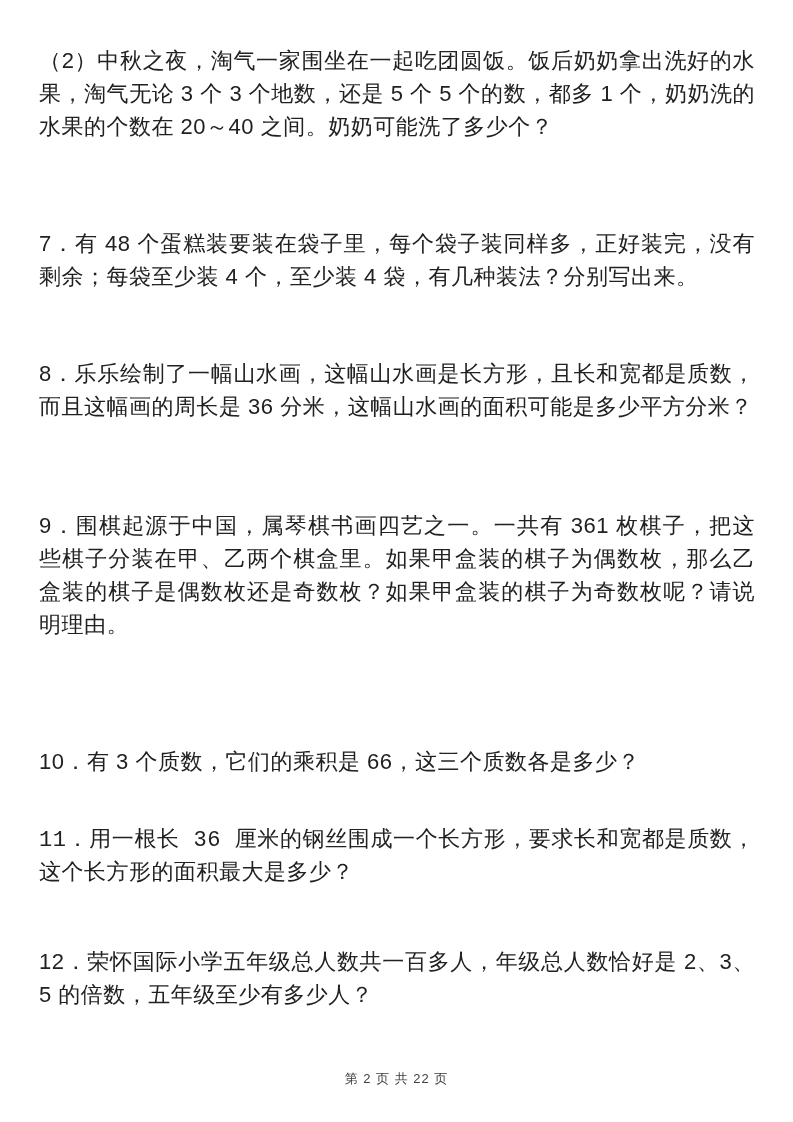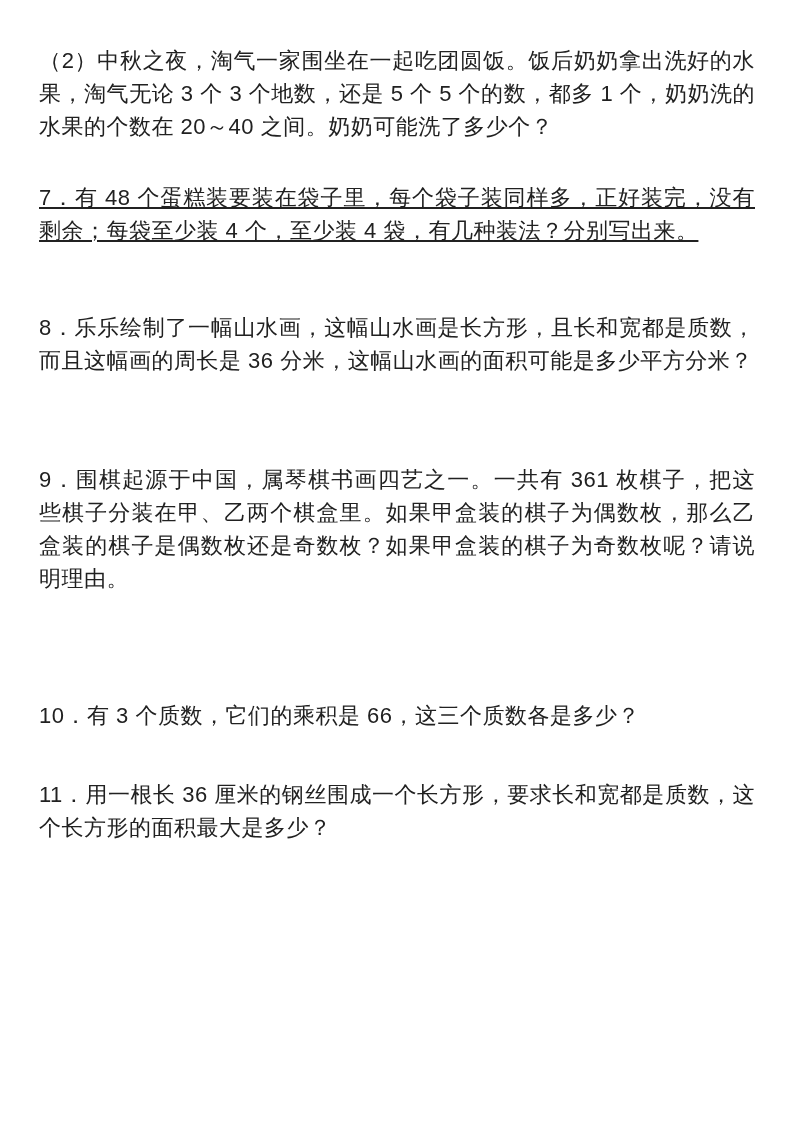--- a/index.html
+++ b/index.html
@@ -20,26 +20,26 @@
   .para {
     font-size: 22px;
     line-height: 33px;
     color: #212121;
     text-align: justify;
     text-align-last: left;
     letter-spacing: 0.5px;
     word-break: break-all;
   }
   
-  .gap-58 { margin-bottom: 38px; }
-  .gap-64 { margin-bottom: 64px; text-decoration: underline; }
+  .gap-58 { margin-bottom: 84px; }
+  .gap-64 { margin-bottom: 64px; }
   .gap-86 { margin-bottom: 86px; margin-top: 32px; }
   .gap-90 { margin-bottom: 104px; }
   .gap-97 { margin-bottom: 46px; }
-  .gap-85 { margin-bottom: 55px; }
+  .gap-85 { margin-bottom: 55px; font-family: Liberation Mono, monospace; }
   .footer {
     position: absolute;
     left: 0;
     bottom: 34px;
     width: 100%;
     text-align: center;
     font-size: 13px;
     color: #3d3d3d;
     letter-spacing: 1px;
   }
@@ -54,15 +54,17 @@
   <p class="para gap-64">7．有 48 个蛋糕装要装在袋子里，每个袋子装同样多，正好装完，没有剩余；每袋至少装 4 个，至少装 4 袋，有几种装法？分别写出来。</p>
 
   <p class="para gap-86">8．乐乐绘制了一幅山水画，这幅山水画是长方形，且长和宽都是质数，而且这幅画的周长是 36 分米，这幅山水画的面积可能是多少平方分米？</p>
 
   <p class="para gap-90">9．围棋起源于中国，属琴棋书画四艺之一。一共有 361 枚棋子，把这些棋子分装在甲、乙两个棋盒里。如果甲盒装的棋子为偶数枚，那么乙盒装的棋子是偶数枚还是奇数枚？如果甲盒装的棋子为奇数枚呢？请说明理由。</p>
 
   <p class="para gap-97">10．有 3 个质数，它们的乘积是 66，这三个质数各是多少？</p>
 
   <p class="para gap-85">11．用一根长 36 厘米的钢丝围成一个长方形，要求长和宽都是质数，这个长方形的面积最大是多少？</p>
 
+  <p class="para">12．荣怀国际小学五年级总人数共一百多人，年级总人数恰好是 2、3、5 的倍数，五年级至少有多少人？</p>
 
+  <div class="footer">第 2 页 共 22 页</div>
 
 </div>
 
 </body></html>

